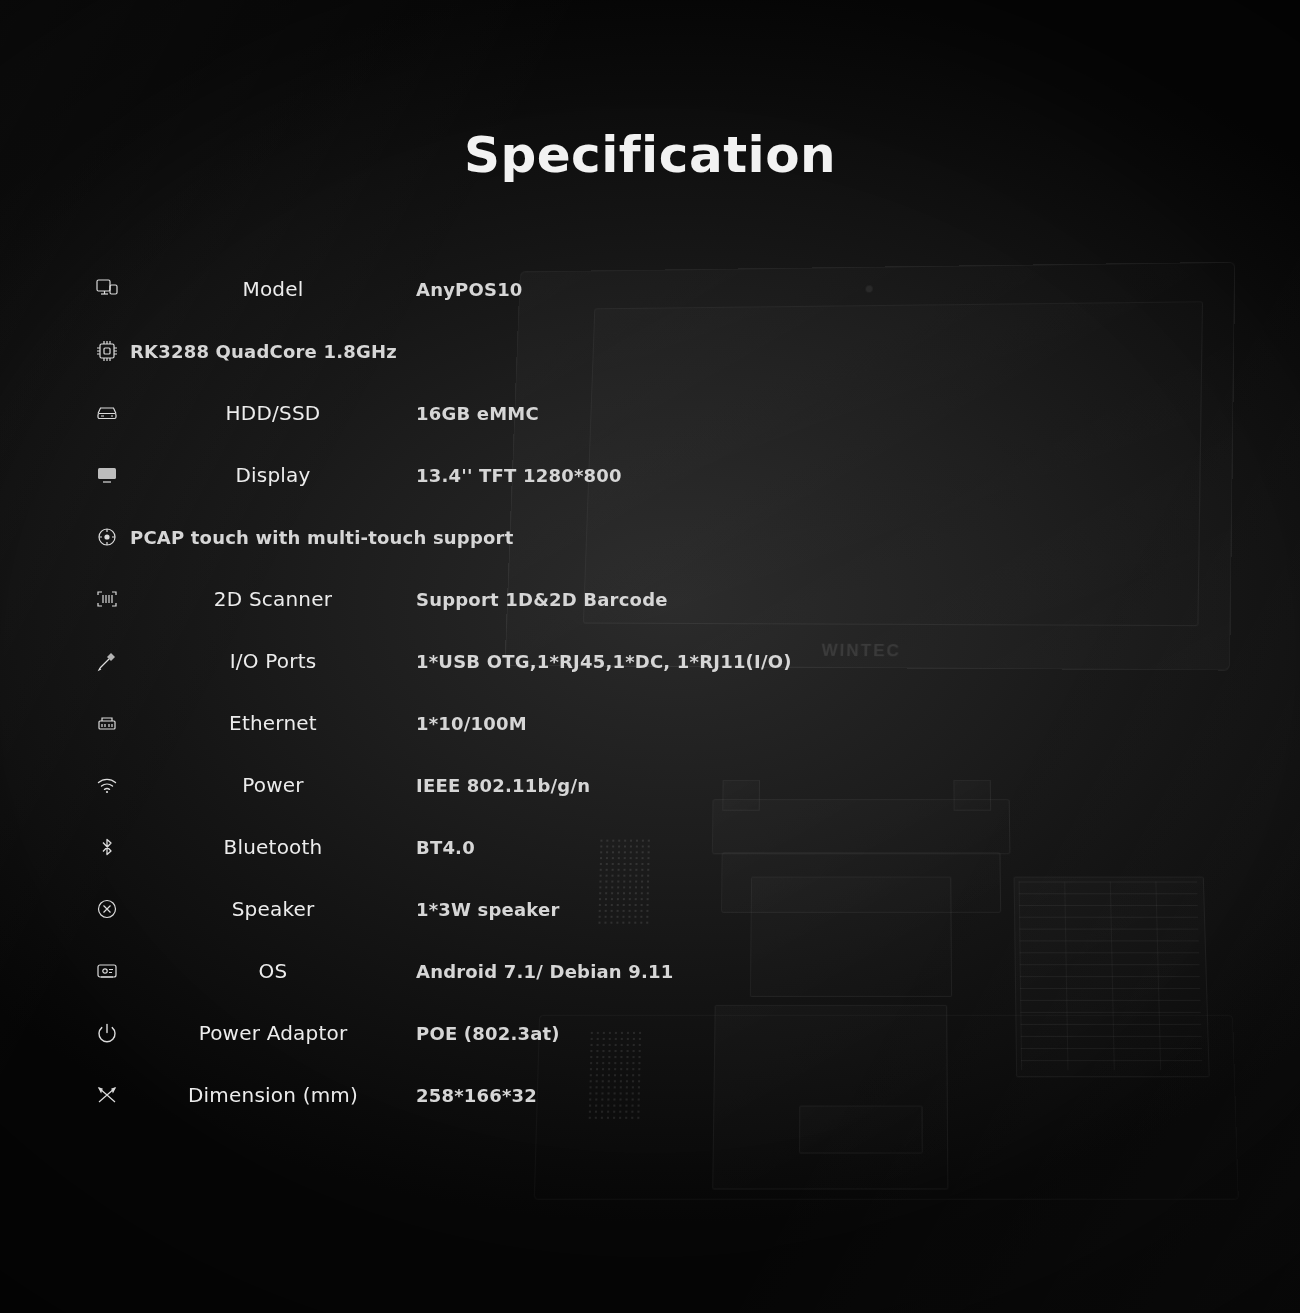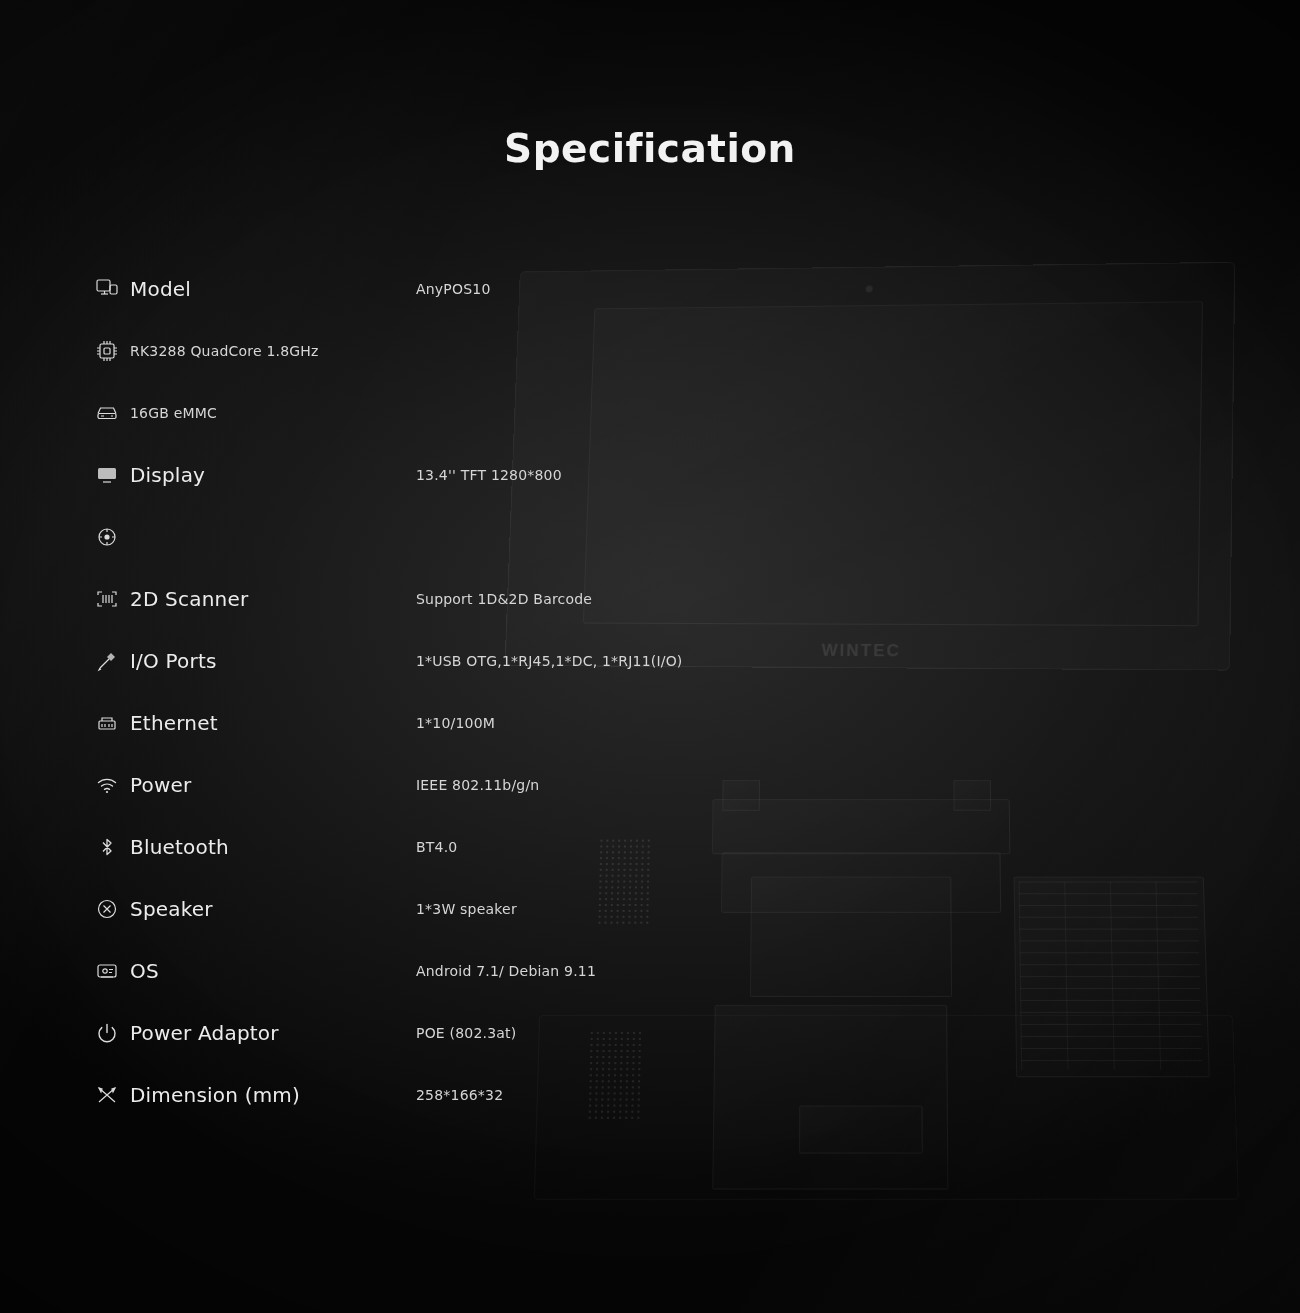--- a/index.html
+++ b/index.html
@@ -142,21 +142,21 @@
   }
 
   
   .title {
     position: absolute;
     top: 126px;
     left: 0;
     width: 1300px;
     text-align: center;
     font-family: "DejaVu Sans", sans-serif;
-    font-size: 39px;
+    font-size: 50px;
     font-weight: bold;
     color: #f2f2f2;
     letter-spacing: 0.5px;
   }
 
   .spec-list {
     position: absolute;
     left: 96px;
     top: 258px;
     width: 1050px;
@@ -176,26 +176,28 @@
     color: #dcdcdc;
   }
   .spec-icon svg { display: block; }
   .spec-label {
     width: 286px;
     min-width: 286px;
     font-size: 20px;
     color: #ececec;
     font-family: "DejaVu Sans", sans-serif;
     letter-spacing: 0.2px;
+    text-align: center;
   }
   .spec-value {
-    font-size: 14px;
+    font-size: 18px;
     color: #d6d6d6;
     font-family: "DejaVu Sans", sans-serif;
     letter-spacing: 0.2px;
+    font-weight: bold;
   }
 </style>
 </head>
 <body>
 
 <div class="page">
 
   <div class="product tablet">
     <div class="tablet-cam"></div>
     <div class="tablet-inner"></div>
@@ -250,20 +252,21 @@
 
 
     <div class="spec-row">
       <div class="spec-icon">
         <svg width="22" height="18" viewBox="0 0 22 18" fill="none" stroke="#dcdcdc" stroke-width="1.2">
           <path d="M2 9.5 4.5 4h13L20 9.5"></path>
           <rect x="2" y="9.5" width="18" height="5" rx="1.5"></rect>
           <path d="M5 12h3M15 12h2"></path>
         </svg>
       </div>
+      <div class="spec-label">HDD/SSD</div>
       <div class="spec-value">16GB eMMC</div>
     </div>
 
     <div class="spec-row">
       <div class="spec-icon">
         <svg width="22" height="18" viewBox="0 0 22 18" fill="none" stroke="#dcdcdc" stroke-width="1.2">
           <rect x="2" y="2" width="18" height="11" rx="1.5" fill="#dcdcdc" stroke="none" opacity="0.85"></rect>
           <path d="M7 16h8"></path>
         </svg>
       </div>
@@ -272,20 +275,21 @@
     </div>
 
     <div class="spec-row">
       <div class="spec-icon">
         <svg width="22" height="22" viewBox="0 0 22 22" fill="none" stroke="#dcdcdc" stroke-width="1.2">
           <circle cx="11" cy="11" r="8"></circle>
           <circle cx="11" cy="11" r="2.6" fill="#dcdcdc" stroke="none"></circle>
           <path d="M11 3v3M11 16v3M3 11h3M16 11h3"></path>
         </svg>
       </div>
+      <div class="spec-value">PCAP touch with multi-touch support</div>
     </div>
 
     <div class="spec-row">
       <div class="spec-icon">
         <svg width="22" height="20" viewBox="0 0 22 20" fill="none" stroke="#dcdcdc" stroke-width="1.2">
           <path d="M2 6V3h4M20 6V3h-4M2 14v3h4M20 14v3h-4"></path>
           <path d="M7 6v8M10 6v8M13 6v8M16 6v8"></path>
         </svg>
       </div>
       <div class="spec-label">2D Scanner</div>

